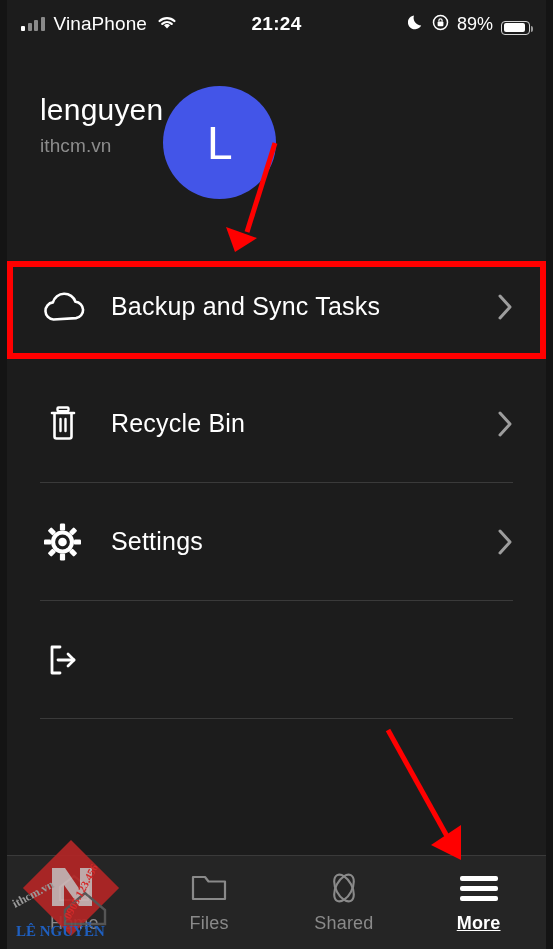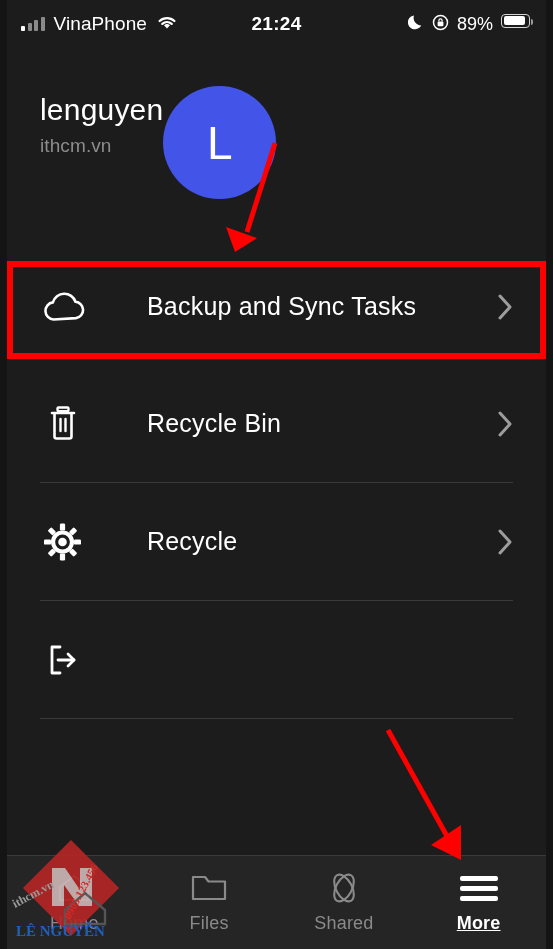--- a/index.html
+++ b/index.html
@@ -30,21 +30,21 @@
     padding:0 16px 0 14px;
     position:relative;
   }
   .sb-left { display:flex; align-items:center; gap:9px; }
   .sb-center {
     position:absolute; left:0; right:0; top:0; bottom:0;
     display:flex; align-items:center; justify-content:center;
     pointer-events:none;
   }
   .sb-right {
-    margin-left:auto; display:flex; align-items:flex-start; gap:8px;
+    margin-left:auto; display:flex; align-items:flex-end; gap:8px;
   }
   .sb-time { font-size:19px; font-weight:bold; letter-spacing:.3px; }
   .carrier { font-size:19px; font-weight:normal; letter-spacing:.1px; }
   .battery-pct { font-size:18px; font-weight:normal; }
   .bars { display:flex; align-items:flex-end; gap:2.5px; height:14px; }
   .bars i { display:block; width:4px; background:#ffffff; border-radius:1px; }
   .bars i.b1 { height:5px; background:#ffffff; }
   .bars i.b2 { height:8px; background:#8a8a8a; }
   .bars i.b3 { height:11px; background:#8a8a8a; }
   .bars i.b4 { height:14px; background:#8a8a8a; }
@@ -79,21 +79,20 @@
     margin-top:-7px;
   }
 
   
   .menu { padding:0; position:relative; }
   .row {
     display:flex; align-items:center;
     height:117px;
     padding:0 33px 0 33px;
     position:relative;
-    gap:36px;
   }
   .row-icon {
     width:62px; flex:0 0 62px;
     display:flex; align-items:center; justify-content:flex-start;
     color:#ffffff;
   }
   .row-label {
     flex:1; color:#ffffff; font-size:25px; letter-spacing:.2px;
     padding-left:9px;
   }
@@ -253,21 +252,21 @@
                 <rect x="-2.6" y="11.5" width="5.2" height="7" rx="1.2" transform="rotate(45)"></rect>
                 <rect x="-18.5" y="-2.6" width="7" height="5.2" rx="1.2" transform="rotate(45)"></rect>
                 <rect x="11.5" y="-2.6" width="7" height="5.2" rx="1.2" transform="rotate(45)"></rect>
               </g>
               <circle cx="0" cy="0" r="11.5" fill="#ffffff"></circle>
               <circle cx="0" cy="0" r="7.4" fill="#1c1c1c"></circle>
               <circle cx="0" cy="0" r="4.3" fill="#ffffff"></circle>
             </g>
           </svg>
         </div>
-        <div class="row-label">Recycle</div>
+        <div class="row-label">Settings</div>
         <div class="row-chev">
           <svg width="16" height="28" viewBox="0 0 16 28">
               <path d="M3 3 L13 14 L3 25" stroke="#9d9d9d" stroke-width="3" fill="none" stroke-linecap="round" stroke-linejoin="round"></path>
             </svg>
         </div>
       </div>
       <div class="divider"></div>
 
       <div class="row">
         <div class="row-icon">

